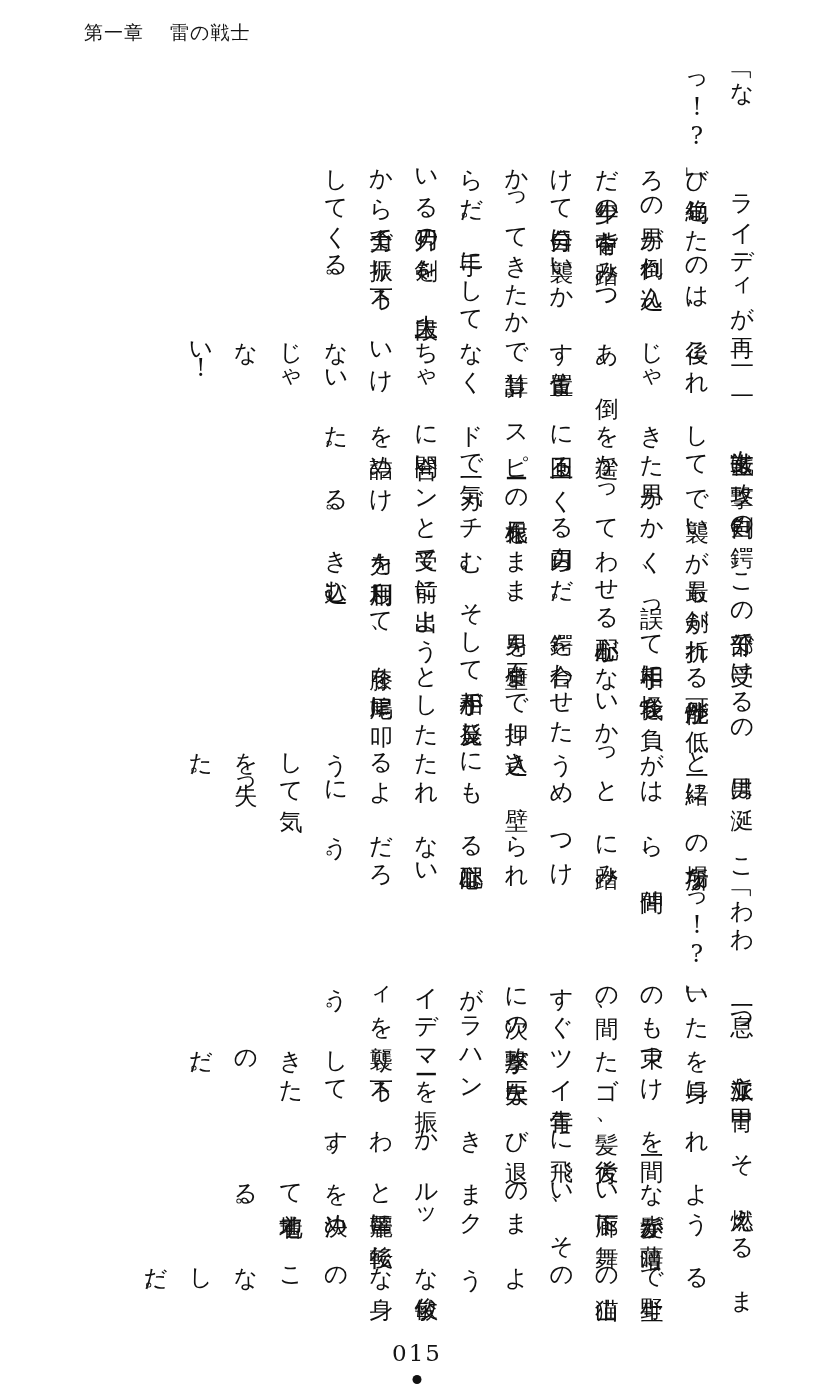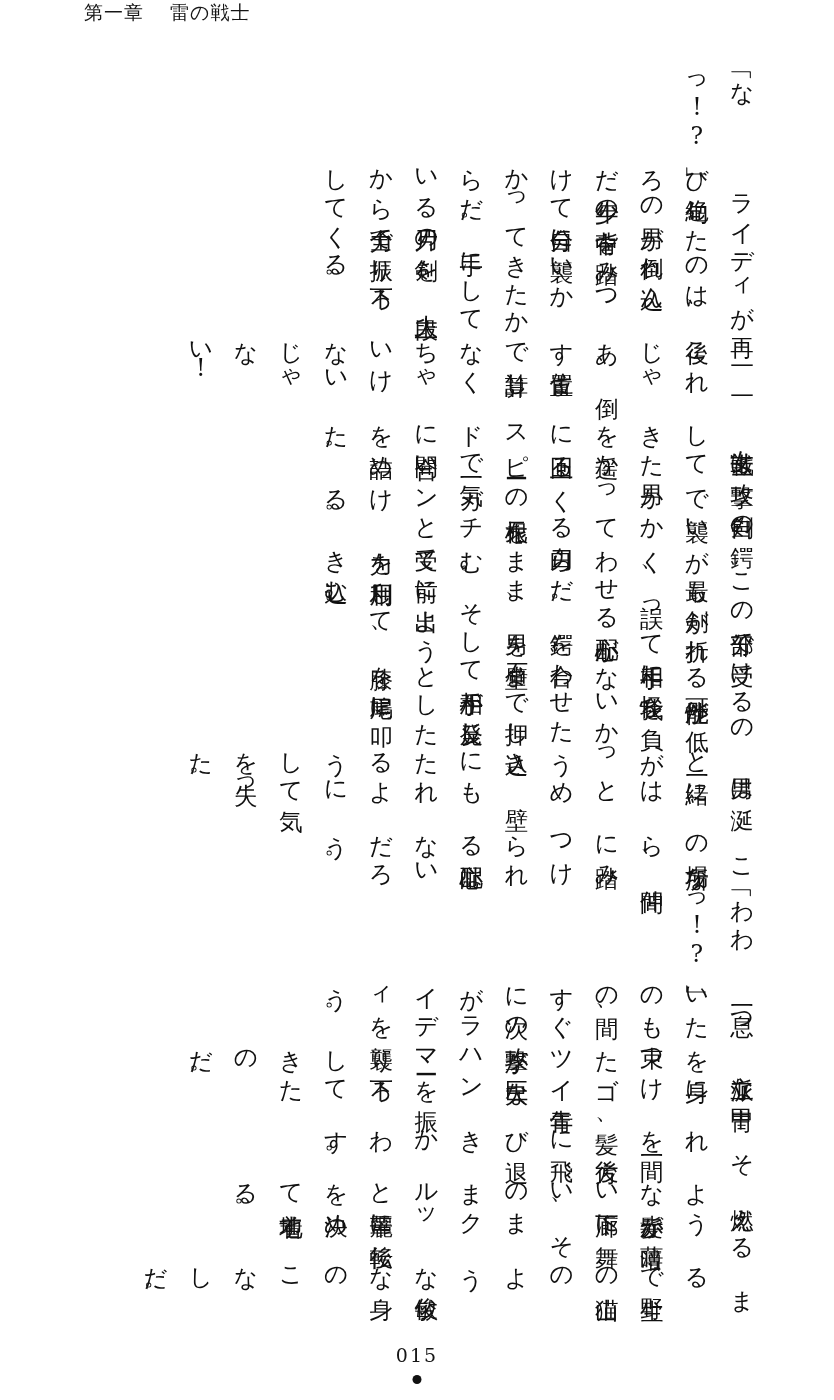--- a/index.html
+++ b/index.html
@@ -19,21 +19,21 @@
   .page {
     position: absolute;
     top: 0; left: 0;
     width: 834px;
     height: 1400px;
   }
 
   
   .running-head {
     position: absolute;
-    top: 0;
+    top: 20px;
     left: 84px;
     font-size: 19px;
     letter-spacing: 1px;
     white-space: nowrap;
     color: #151515;
   }
   .running-head .chap-num {
     margin-right: 26px;
   }
 
@@ -64,21 +64,21 @@
     text-indent: 1em;
   }
 
   
   .folio {
     position: absolute;
     bottom: 34px;
     left: 0;
     width: 834px;
     text-align: center;
-    font-size: 19px;
+    font-size: 23px;
     letter-spacing: 2px;
     color: #151515;
   }
 
   
   .folio-dot {
     position: absolute;
     bottom: 16px;
     left: 50%;
     transform: translateX(-50%);

